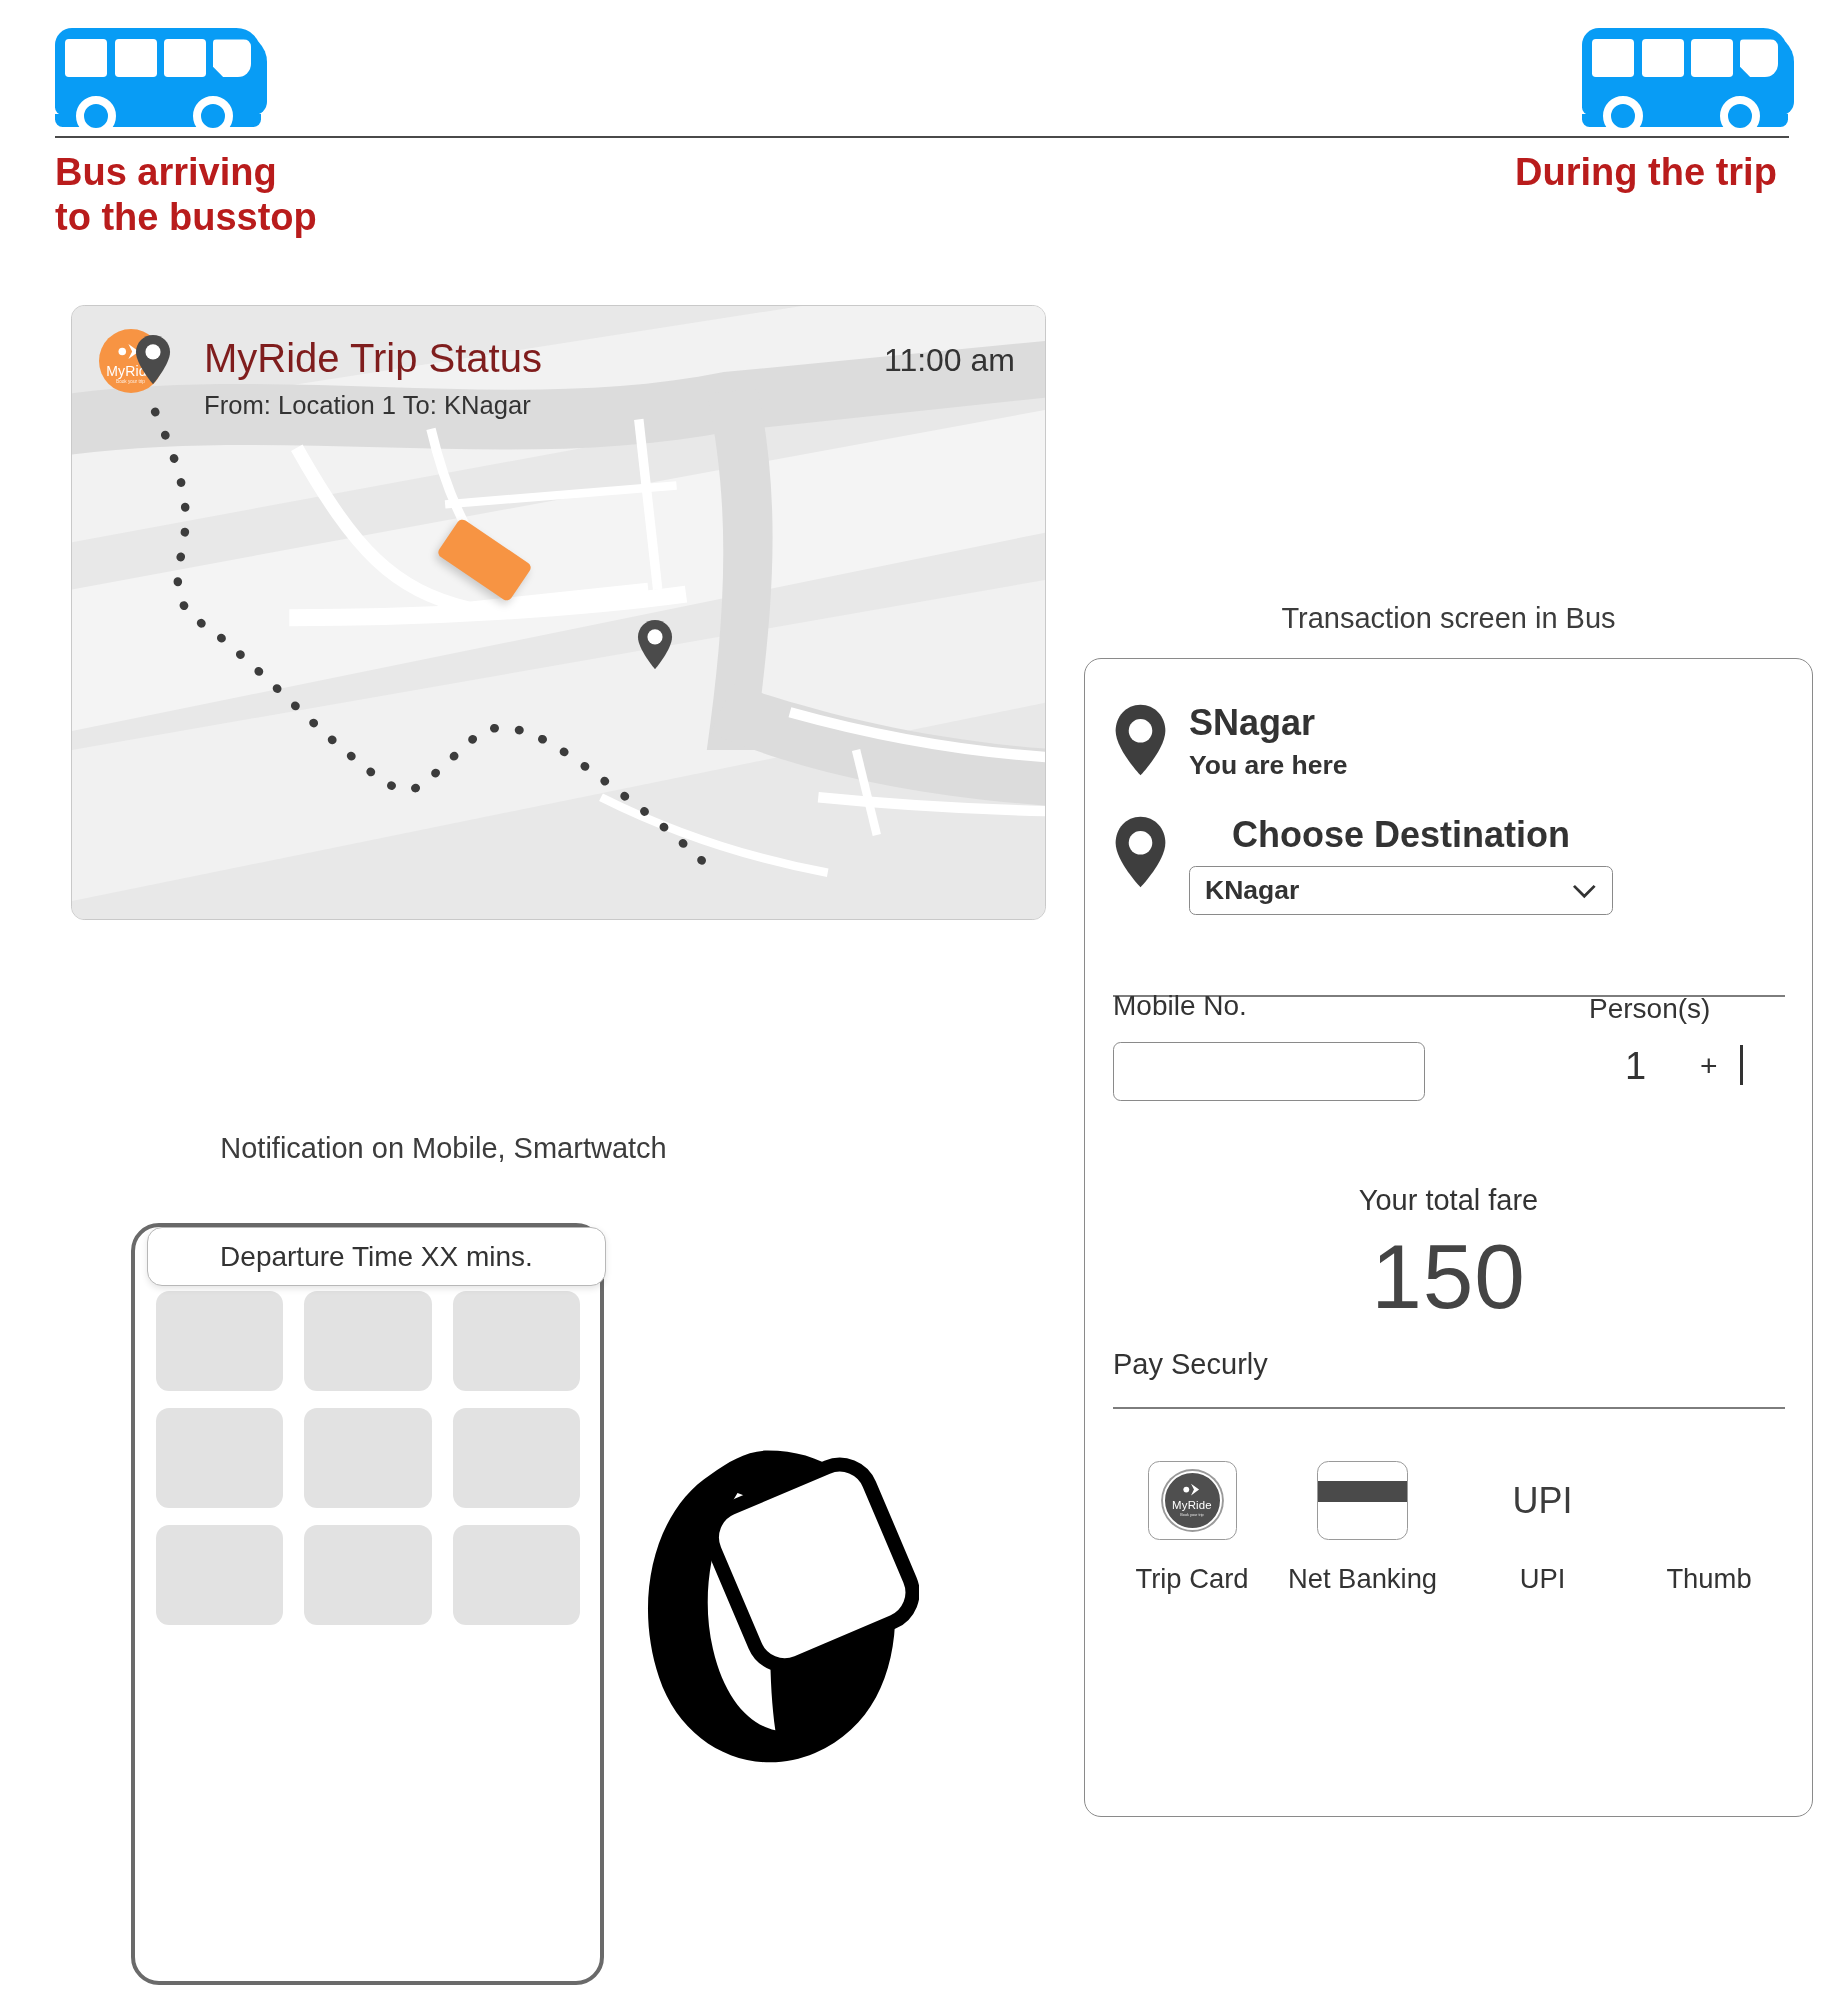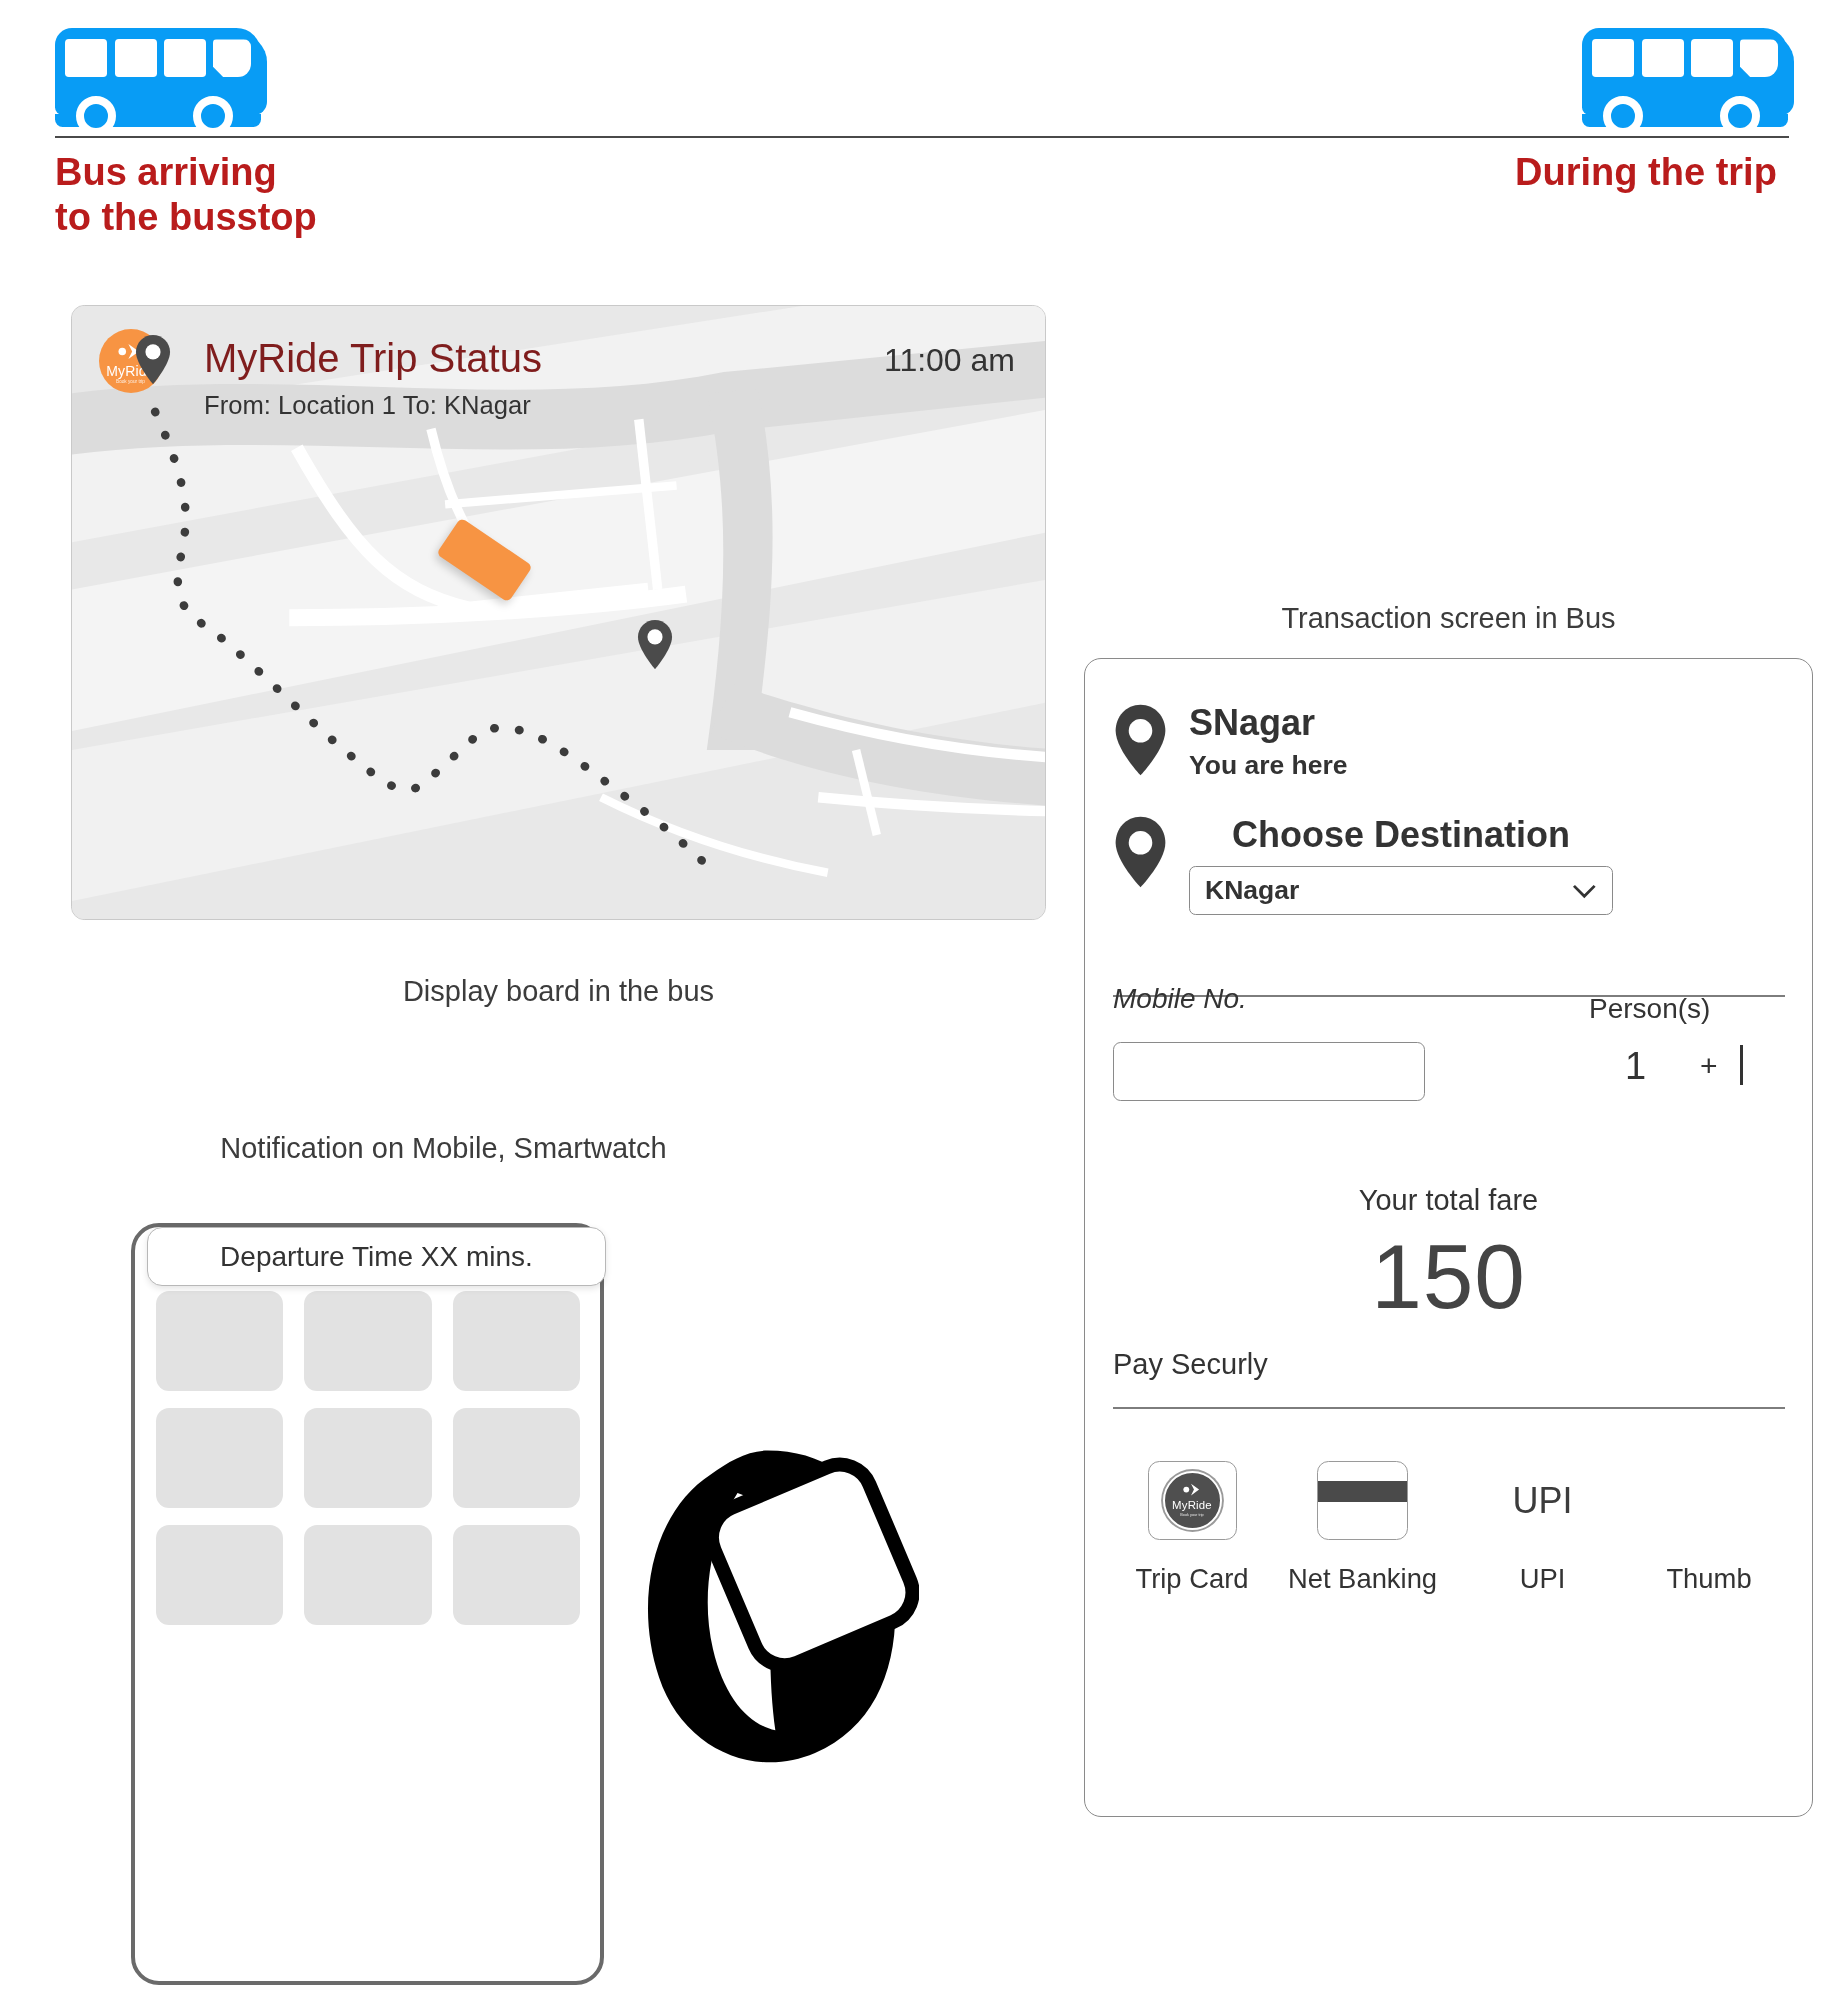--- a/index.html
+++ b/index.html
@@ -317,21 +317,20 @@
     </div>
     <div class="pin" style="left:563px; top:312px;">
       <svg width="40" height="53" viewBox="0 0 42 56">
         <path d="M21,2 C31,2 39,10 39,20 C39,33 21,54 21,54 C21,54 3,33 3,20 C3,10 11,2 21,2 Z" fill="#4b4b4b"></path>
         <circle cx="21" cy="20" r="8" fill="#ffffff"></circle>
       </svg>
     </div>
     <div class="veh" style="left:369px; top:232px;"></div>
   </div>
 
-  <div class="cap-center" style="left:71px; top:975px; width:975px;">Display board in the bus</div>
 
   <div class="cap-center" style="left:131px; top:1132px; width:625px;">Notification on Mobile, Smartwatch</div>
 
   <div class="phone">
     <div class="appgrid">
       <div class="apptile"></div>
       <div class="apptile"></div>
       <div class="apptile"></div>
       <div class="apptile"></div>
       <div class="apptile"></div>
@@ -387,21 +386,21 @@
             <svg width="24.6" height="15" viewBox="0 0 26 16">
               <path d="M2,2 L13,13 L24,2" stroke="#333333" stroke-width="3" fill="none"></path>
             </svg>
           </span>
         </span>
       </span>
     </div>
 
     <div class="hr" style="left:28px; top:336px; width:672px;"></div>
 
-    <div class="lbl" style="left:28px; top:324px;font-style:italic;">Mobile No.</div>
+    <div class="lbl" style="left:28px; top:331px;">Mobile No.</div>
     <input class="mobinput" type="text" placeholder="" style="">
 
     <div class="lbl" style="left:504px; top:334px;">Person(s)</div>
     <div class="pcount" style="left:540px; top:386px;">1</div>
     <div class="pplus" style="left:615px; top:390px;">+</div>
     <div class="pbar" style="left:655px; top:386px;"></div>
 
     <div class="fare-lbl">Your total fare</div>
     <div class="fare-val">150</div>
 

